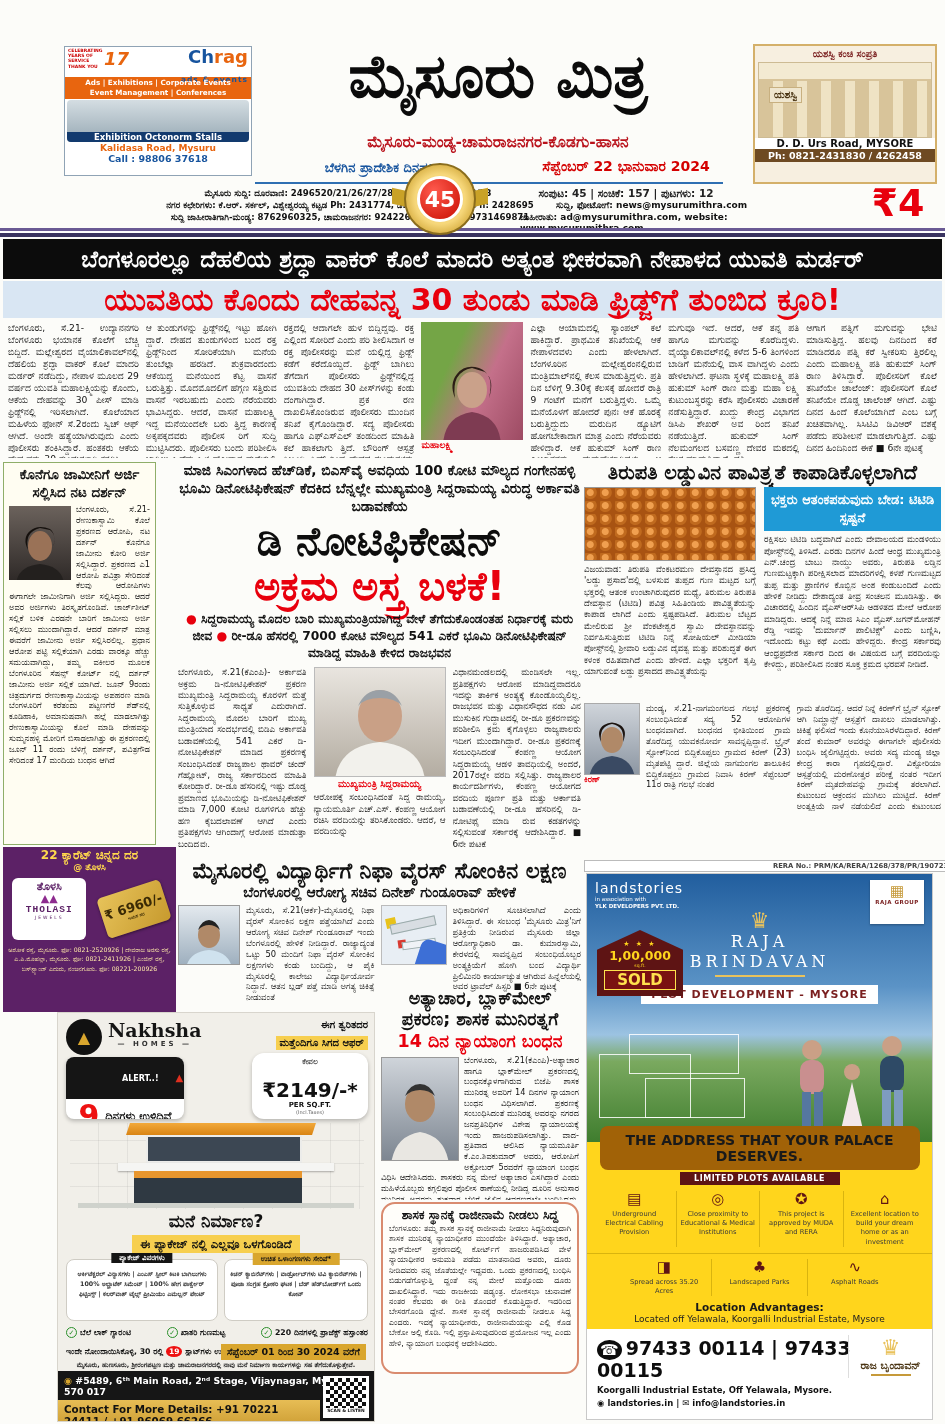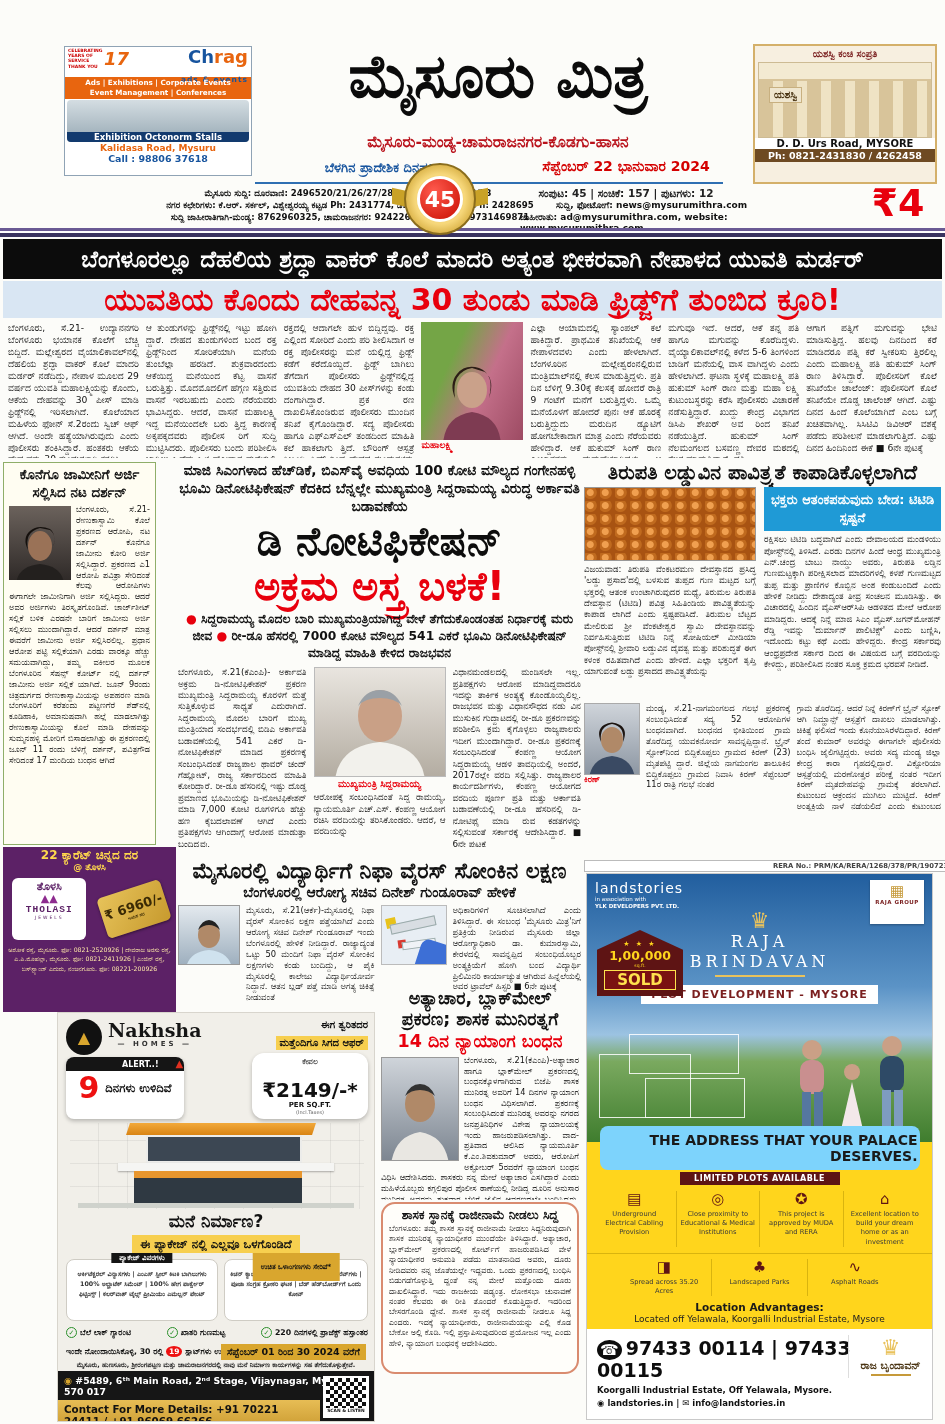--- a/index.html
+++ b/index.html
@@ -120,21 +120,21 @@
 .r-sold .sq{font-size:4.5px;}
 .r-sold .sd{background:#7a1111;color:#ffe24d;font-size:15px;font-weight:bold;border:1px solid #ffe24d;margin:2px 7px 0;}
 .r-logo{position:absolute;left:0;right:0;top:36px;text-align:center;color:#fff;}
 .crown{color:#e9c25c;font-size:22px;line-height:1;}
 .rb{font-family:"DejaVu Serif",serif;font-size:16px;letter-spacing:4px;line-height:1.25;}
 .r-ul{width:90px;height:2px;background:#e9c25c;margin:3px auto;}
 .r-pd{display:inline-block;background:#fff;color:#7a1f1f;font-weight:bold;font-size:11px;padding:3px 10px;margin-top:5px;letter-spacing:1px;}
 .r-house{position:absolute;left:12px;top:150px;width:150px;height:100px;}
 .hs{position:absolute;border:1px solid rgba(255,255,255,.85);}
 .r-fam{position:absolute;right:10px;bottom:0;}
-.r-tag{position:relative;margin:-16px auto 0;width:320px;background:#7dd3fc;border-radius:8px;text-align:right;font-weight:bold;font-size:14px;padding:6px 2px;color:#1a1a1a;z-index:2;}
+.r-tag{position:relative;margin:-16px auto 0;width:320px;background:#a16207;border-radius:8px;text-align:center;font-weight:bold;font-size:14px;padding:6px 2px;color:#1a1a1a;z-index:2;}
 .r-lim{width:160px;margin:2px auto 4px;background:#5e1414;color:#fff;font-size:8px;font-weight:bold;text-align:center;padding:2px 0;letter-spacing:.5px;}
 .r-f1{display:flex;padding:2px 6px 6px;border-bottom:1px solid #d9b40f;}
 .r-fc{flex:1;text-align:center;padding:0 4px;border-left:1px solid #d9b40f;}
 .r-fc:first-child{border-left:none;}
 .r-fc .ic{font-size:15px;color:#5e1414;line-height:1.1;}
 .r-fc .tx{font-size:6.7px;color:#3a3a3a;line-height:1.4;margin-top:2px;}
 .r-f2{display:flex;justify-content:center;padding:5px 30px 4px;}
 .r-f2 .r-fc{border-left:1px solid #d9b40f;}
 .r-f2 .r-fc:first-child{border-left:none;}
 .r-loch{text-align:center;font-weight:bold;font-size:10.5px;margin-top:1px;color:#1a1a1a;}
@@ -173,21 +173,21 @@
 #nakhsha{left:57px;top:1012px;width:318px;height:410px;background:#f1efe9;border:1px solid #d8d5cd;overflow:hidden;}
 #nakhsha .abs{position:absolute;}
 .nk-logo{left:8px;top:6px;width:36px;height:36px;border-radius:50%;background:#111;color:#d9a62e;display:flex;align-items:center;justify-content:center;font-size:16px;}
 .nk-brand{left:50px;top:8px;text-align:center;}
 .nk-brand .nm{font-family:"DejaVu Serif",serif;font-size:19px;font-weight:bold;color:#151515;line-height:1;}
 .nk-brand .hm{font-size:7px;letter-spacing:3px;color:#333;font-weight:bold;}
 .nk-offer{right:6px;top:6px;text-align:right;font-weight:bold;}
 .nk-offer .o1{font-size:10px;}
 .nk-offer .o2{background:#f7cf4f;font-size:10px;padding:1px 4px;display:inline-block;margin-top:2px;}
 .nk-alert{left:8px;top:44px;width:118px;height:62px;background:#fff;border-radius:8px;box-shadow:0 2px 4px rgba(0,0,0,.25);overflow:hidden;}
-.a-top{background:#151515;color:#fff;font-size:8px;font-weight:bold;padding:2px 5px;display:flex;align-items:center;gap:17px;}
+.a-top{background:#151515;color:#fff;font-size:8px;font-weight:bold;padding:16px 5px;display:flex;align-items:center;gap:17px;}
 .a-dot{width:4px;height:4px;border-radius:50%;display:inline-block;}
 .a-tri{margin-left:auto;color:#e03020;font-size:10px;line-height:1;}
 .a-main{display:flex;align-items:center;justify-content:center;gap:6px;padding-top:2px;}
 .a-9{color:#e11;font-size:30px;font-weight:bold;line-height:1;}
 .a-t{font-size:11.5px;font-weight:bold;line-height:1.25;}
 .nk-price{left:194px;top:40px;width:116px;height:66px;background:#fff;border-radius:12px;box-shadow:0 2px 4px rgba(0,0,0,.25);text-align:center;padding-top:4px;}
 .pr-k{font-size:7.5px;color:#555;font-weight:bold;}
 .pr-m{font-size:20px;font-weight:bold;color:#111;line-height:1.1;margin-top:12px;}
 .pr-s{font-size:7px;font-weight:bold;}
 .pr-n{font-size:5px;color:#666;}
@@ -197,21 +197,21 @@
 .bl-up{left:76px;top:12px;width:156px;height:28px;background:#3c4753;border:2px solid #ececea;}
 .bl-slab{left:48px;top:40px;width:216px;height:8px;background:#f5f5f3;box-shadow:0 1px 2px rgba(0,0,0,.3);}
 .bl-low{left:64px;top:48px;width:168px;height:32px;background:#2f3942;}
 .bl-or{left:64px;top:48px;width:168px;height:7px;background:#e8962e;}
 .bl-gr{left:8px;top:80px;width:276px;height:5px;background:#cfd2cc;}
 .nk-q{left:0;right:0;top:198px;text-align:center;font-size:17px;font-weight:bold;}
 .nk-pkgline{left:0;right:0;top:220px;text-align:center;}
 .nk-pkgline span{background:#f7cf4f;font-size:11.5px;font-weight:bold;padding:2px 8px;}
 .nk-pbox{left:8px;top:246px;width:152px;height:62px;background:#fff;border:1px solid #cfccc4;border-radius:8px;text-align:center;padding-top:9px;}
 .pb-h{position:absolute;top:-7px;left:50%;transform:translateX(-50%);background:#151515;color:#fff;font-size:7px;font-weight:bold;padding:1px 8px;white-space:nowrap;}
-.fb-h{position:absolute;top:-7px;left:50%;transform:translateX(-50%);background:#d9a62e;color:#111;font-size:7px;font-weight:bold;padding:10px 8px;white-space:nowrap;}
+.fb-h{position:absolute;top:-7px;left:50%;transform:translateX(-50%);background:#d9a62e;color:#111;font-size:7px;font-weight:bold;padding:2px 8px;white-space:nowrap;}
 .pb-t{font-size:6.3px;line-height:1.55;font-weight:bold;color:#333;padding:0 4px;}
 .nk-fbox{left:166px;top:246px;width:144px;height:62px;background:#fff;border:1px solid #cfccc4;border-radius:8px;text-align:center;padding-top:9px;}
 .nk-checks{left:8px;top:314px;width:302px;display:flex;justify-content:space-between;}
 .ck{font-size:7.8px;font-weight:bold;display:flex;align-items:center;gap:3px;}
 .ck .ic{color:#2a8f2a;border:1px solid #2a8f2a;border-radius:50%;width:11px;height:11px;font-size:7px;display:flex;align-items:center;justify-content:center;flex:0 0 11px;}
 .nk-reg{left:8px;top:334px;font-size:7.8px;font-weight:bold;}
 .rg-badge{background:#e11;color:#fff;border-radius:50%;padding:1px 3px;font-size:7.5px;}
 .nk-val{right:8px;top:331px;background:#d9a62e;color:#111;font-size:9.5px;font-weight:bold;padding:2px 6px;}
 .nk-cities{left:4px;right:4px;top:348px;font-size:6.6px;text-align:center;font-weight:bold;color:#222;}
 .nk-bot{left:0;right:0;top:358px;bottom:0;background:#161616;color:#fff;}

